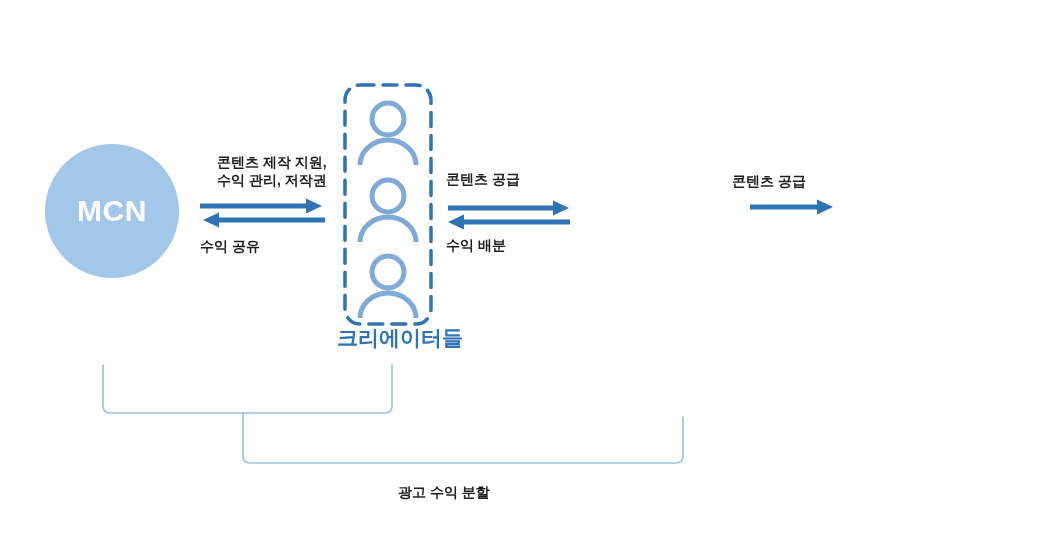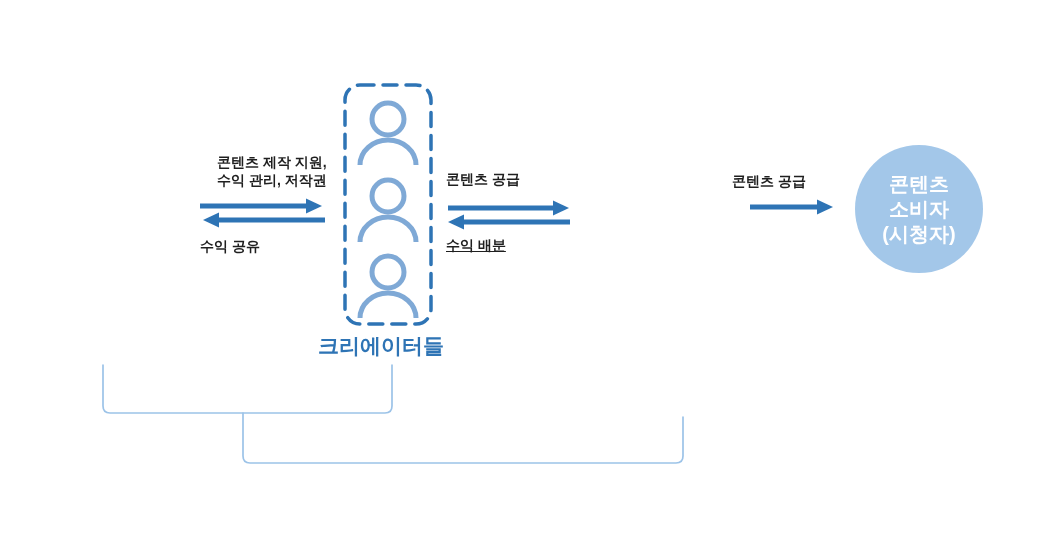--- a/index.html
+++ b/index.html
@@ -28,21 +28,21 @@
   }
   .circle-mcn{left:45px;top:144px;width:134px;height:134px;font-size:30px;letter-spacing:0.5px;}
   .circle-platform{left:594px;top:145px;width:126px;height:126px;font-size:22px;line-height:27px;}
   .circle-consumer{left:855px;top:145px;width:128px;height:128px;font-size:20px;line-height:25px;}
   .lbl{
     position:absolute;font-weight:bold;color:var(--text);
     font-size:14px;line-height:18px;white-space:nowrap;
   }
   .lbl.center{text-align:left;}
   .creators-title{
-    position:absolute;left:318px;top:332px;width:145px;text-align:left;
+    position:absolute;left:318px;top:324px;width:145px;text-align:right;
     font-weight:bold;font-size:21px;color:var(--creators-label);white-space:nowrap;
   }
 </style>
 </head>
 <body>
 
 <div class="canvas">
 
   <svg class="svg-layer" viewBox="0 0 1061 540" xmlns="http://www.w3.org/2000/svg">
     <defs>
@@ -80,35 +80,34 @@
 
     <g>
       <line class="arrow-line" x1="750" y1="207" x2="819" y2="207"></line>
       <polygon class="arrow-head" points="817,199.5 833,207 817,214.5"></polygon>
     </g>
 
     <path class="bracket" d="M 103 365 L 103 406 Q 103 413 110 413 L 385 413 Q 392 413 392 406 L 392 365"></path>
     <path class="bracket" d="M 243 413 L 243 456 Q 243 463 250 463 L 676 463 Q 683 463 683 456 L 683 417"></path>
   </svg>
 
+  <div class="circle circle-mcn">
+    <span>MCN</span>
+  </div>
 
   <div class="lbl center" style="left:200px;top:237px;width:130px;">수익 공유</div>
   <div class="lbl" style="left:217px;top:153px;">
     <div>콘텐츠 제작 지원,</div>
     <div>수익 관리, 저작권</div>
   </div>
 
   <div class="creators-title">크리에이터들</div>
 
   <div class="lbl center" style="left:446px;top:170px;width:124px;">콘텐츠 공급</div>
-  <div class="lbl center" style="left:446px;top:236px;width:124px;text-decoration:underline;">수익 배분</div>
+  <div class="lbl center" style="left:446px;top:236px;width:124px;">수익 배분</div>
 
 
   <div class="lbl center" style="left:732px;top:172px;width:120px;">콘텐츠 공급</div>
 
-  <div class="circle circle-consumer">
-    <span>콘텐츠</span>
-    <span>소비자</span>
-    <span>(시청자)</span>
-  </div>
 
+  <div class="lbl center" style="left:398px;top:483px;width:136px;">광고 수익 분할</div>
 
 </div>
 
 </body></html>

